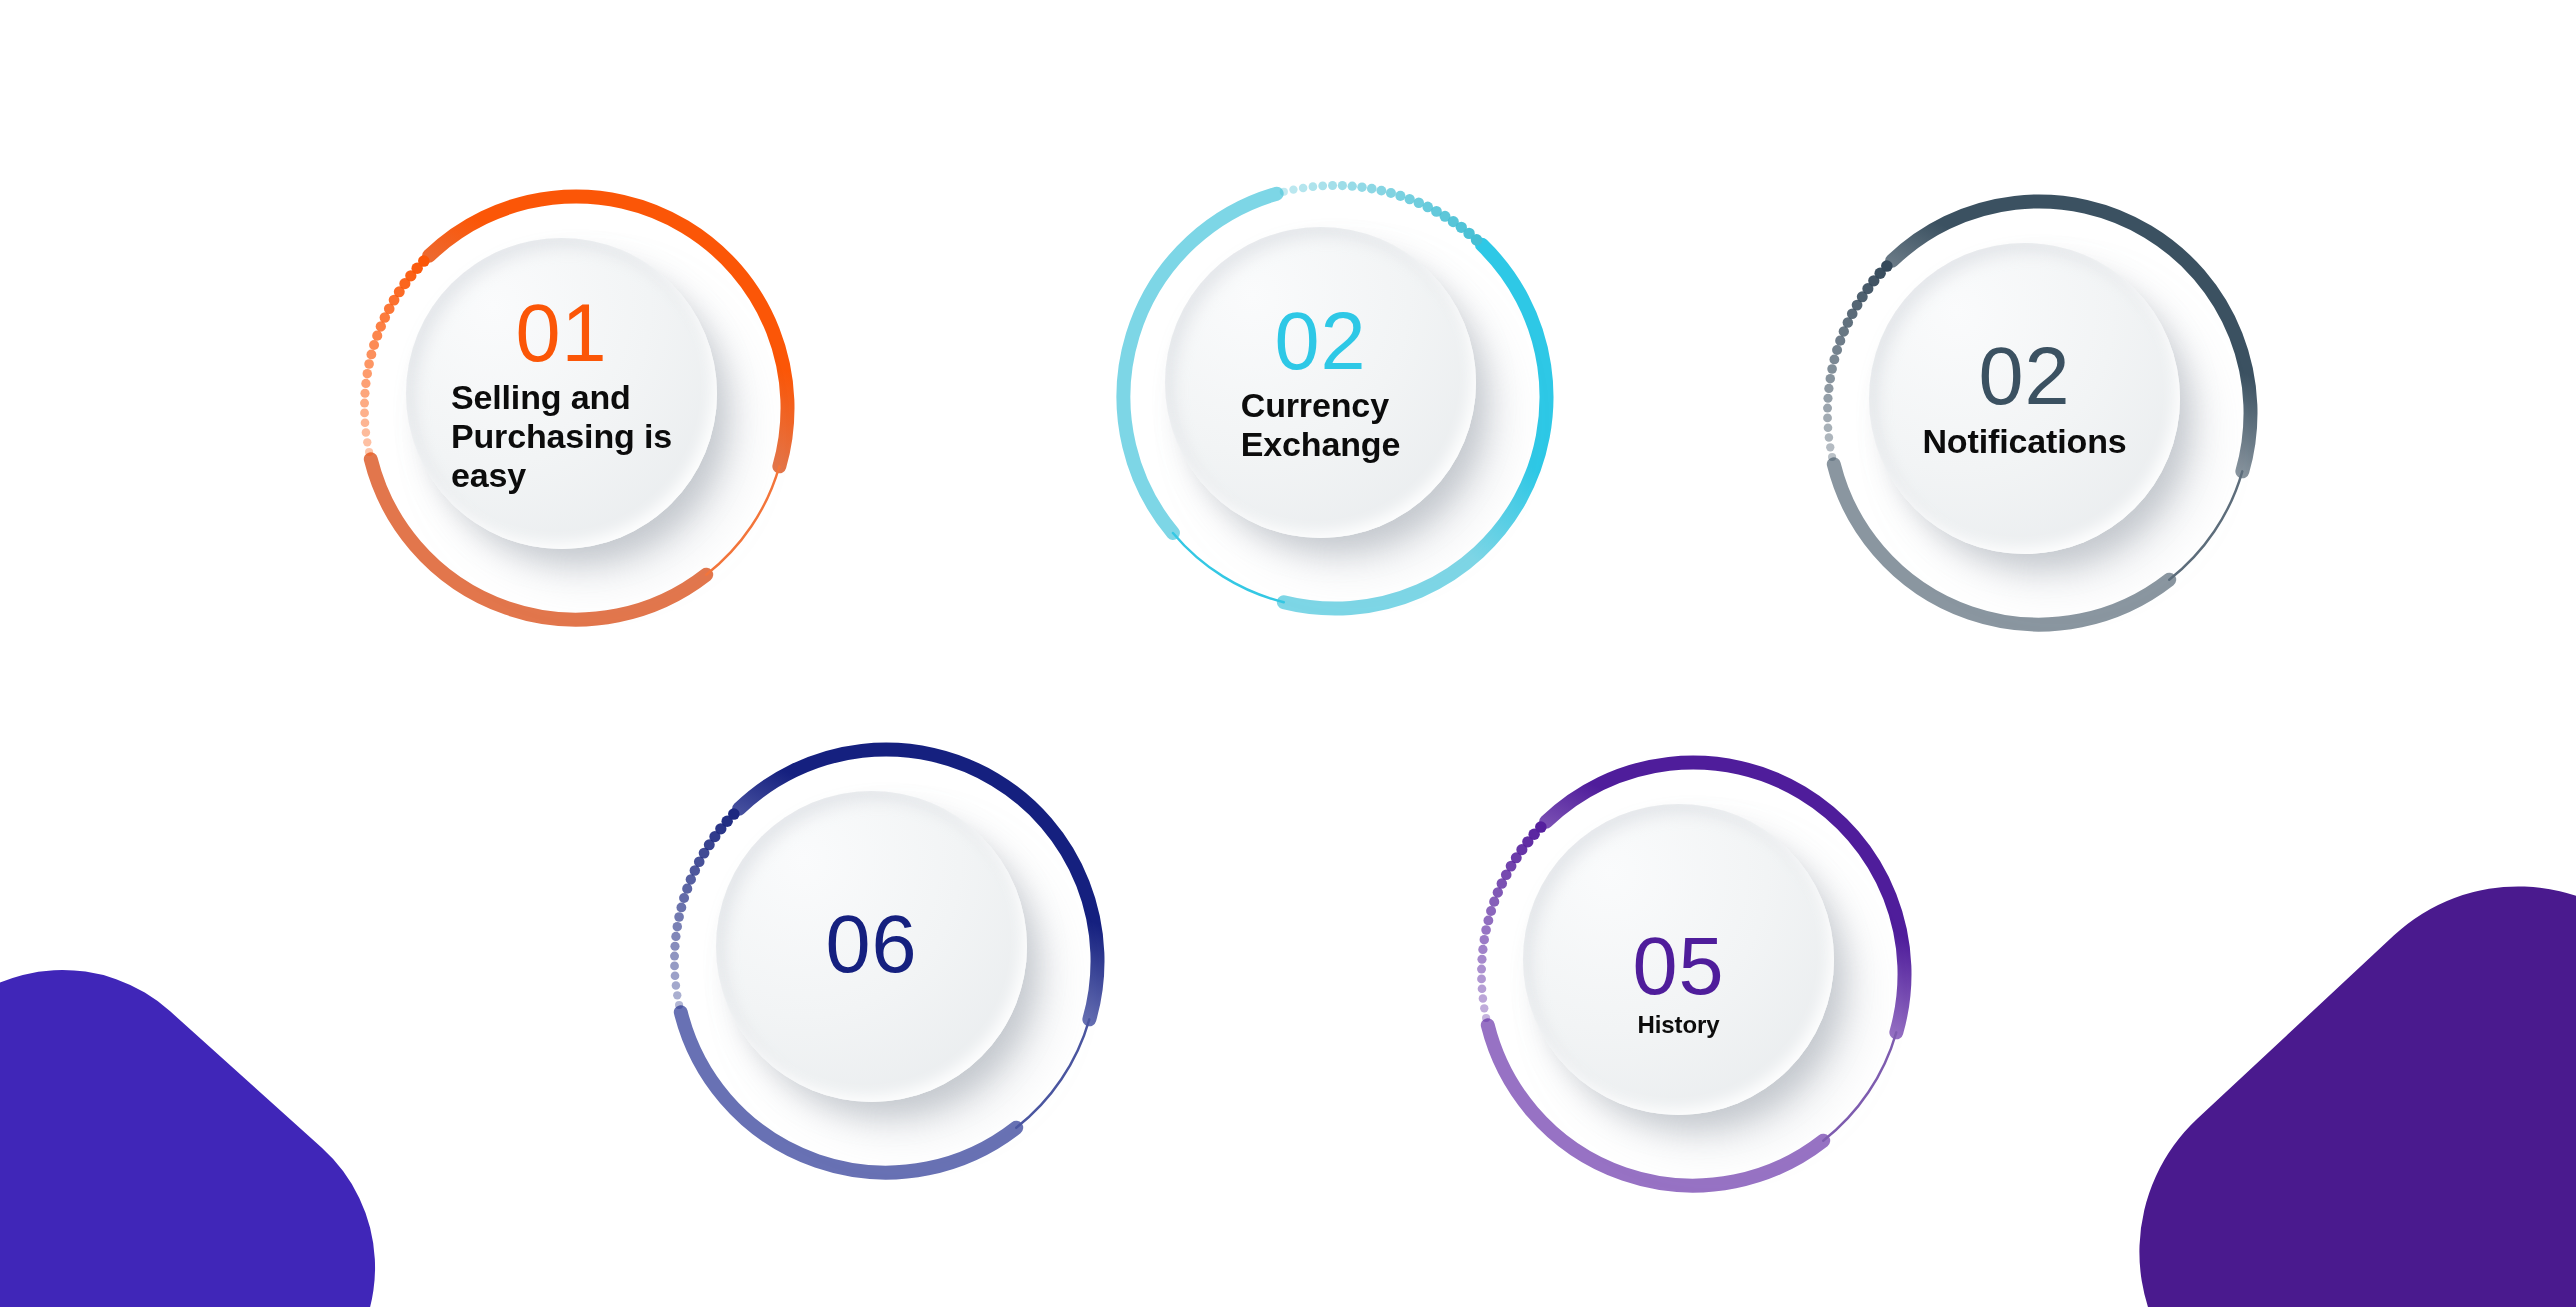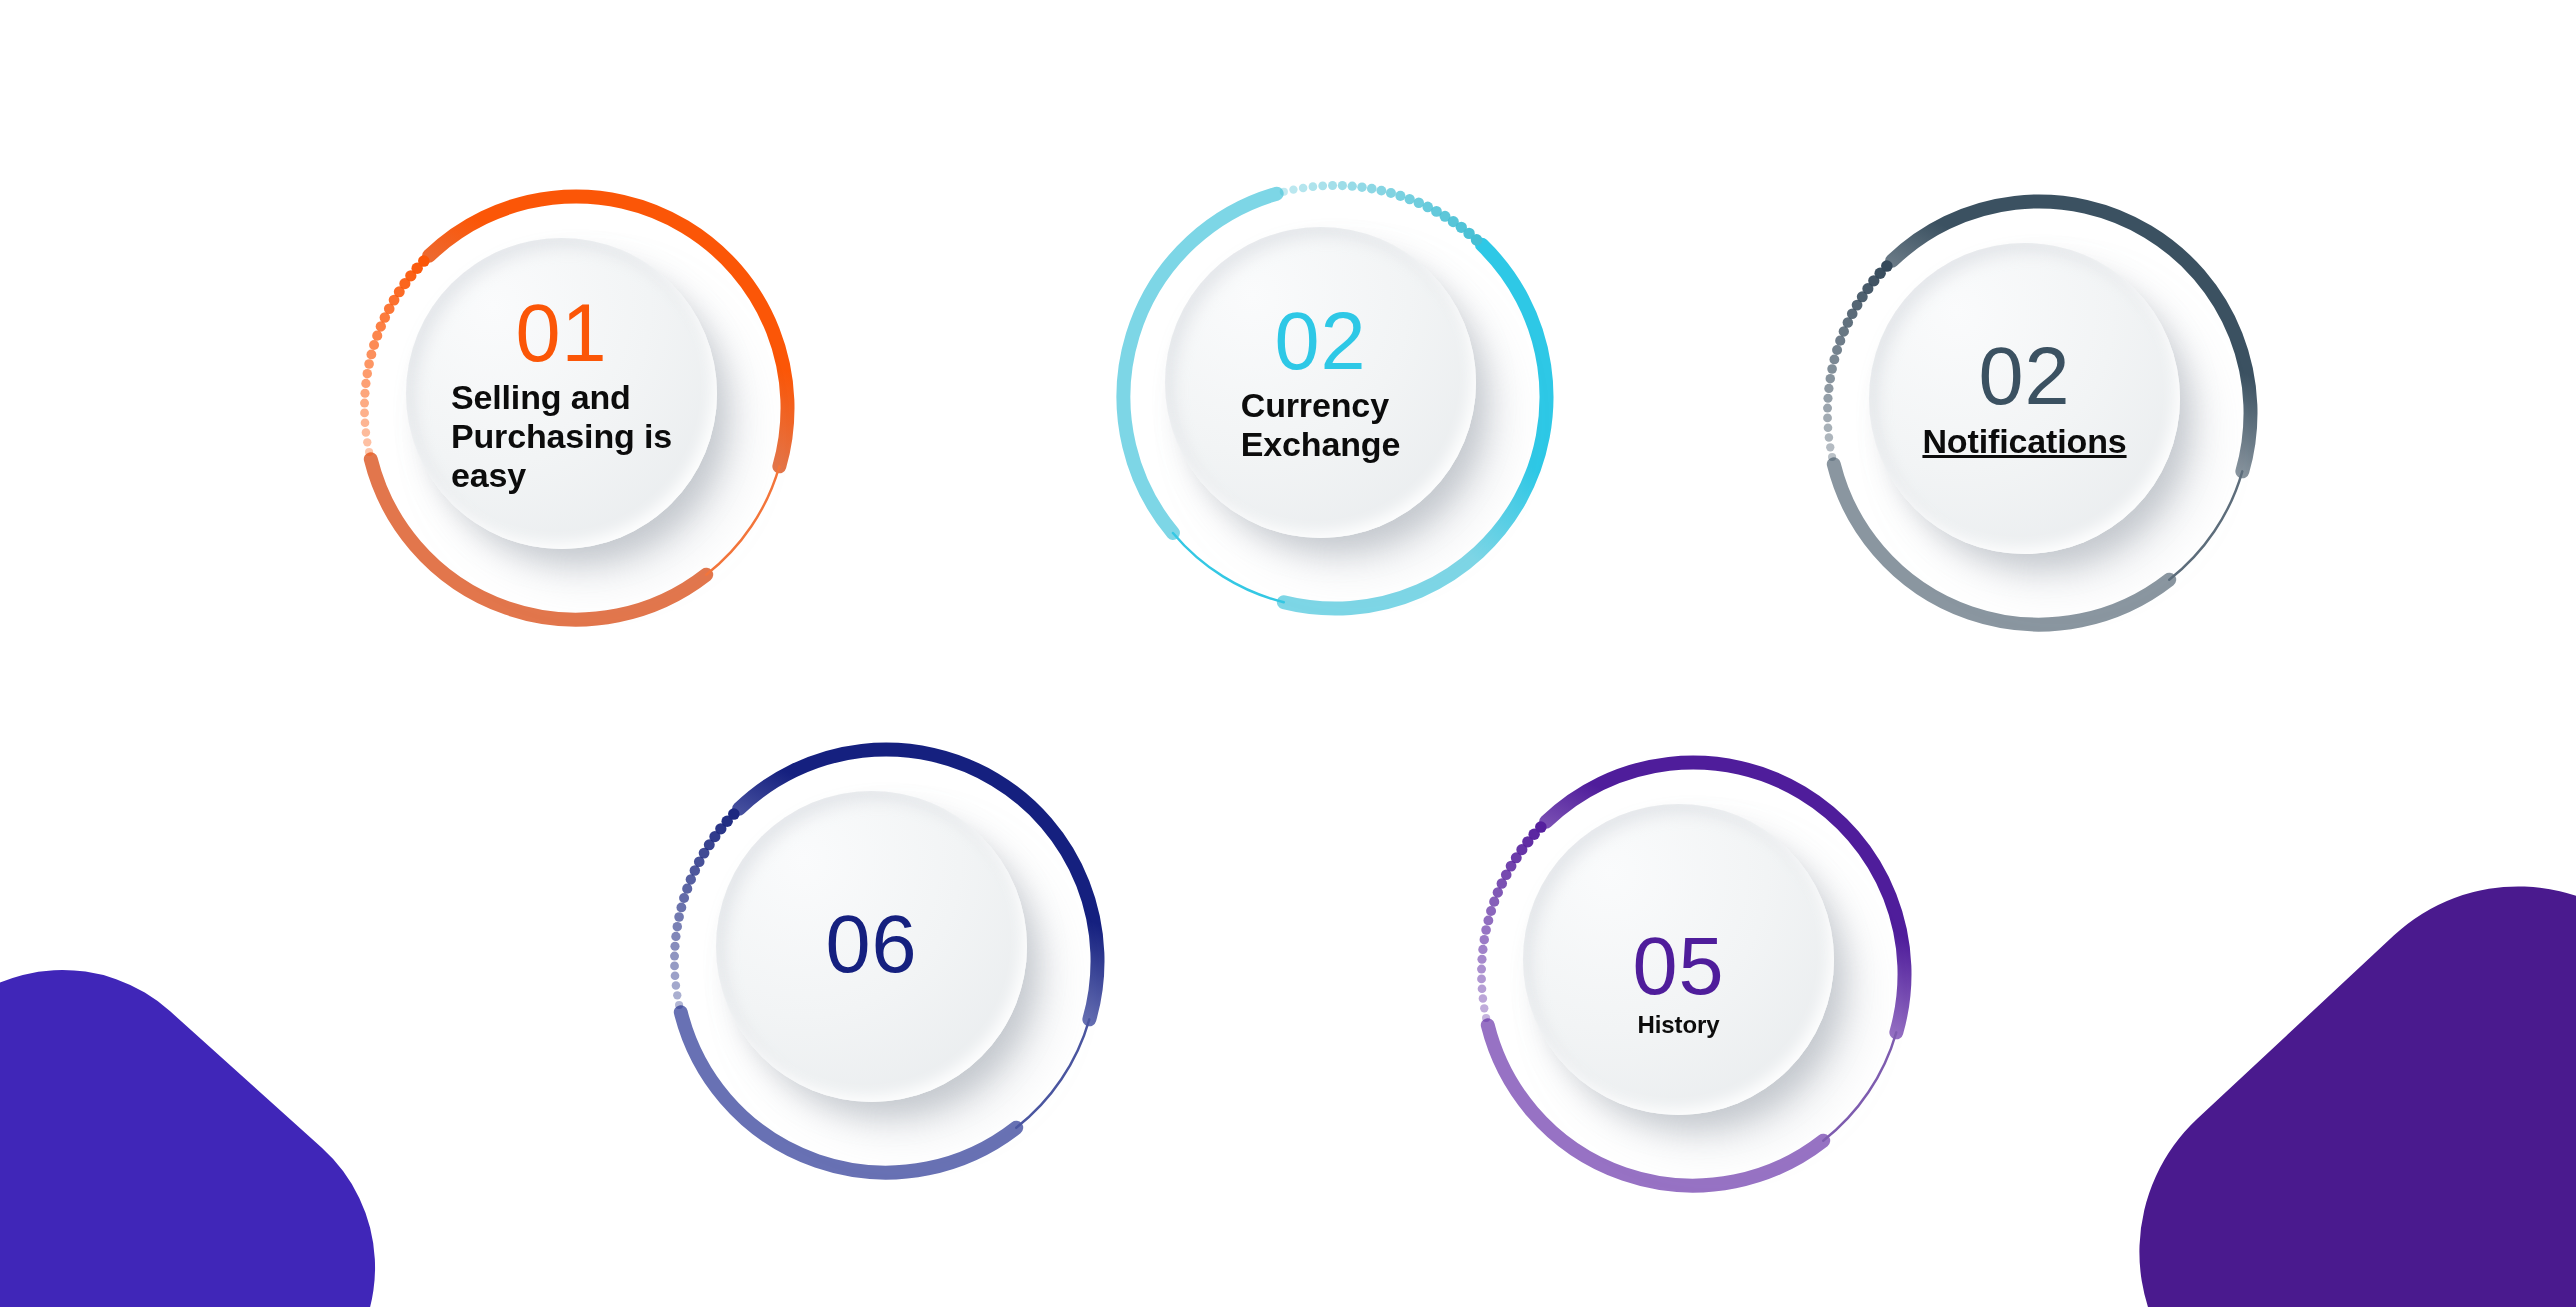--- a/index.html
+++ b/index.html
@@ -181,21 +181,21 @@
             <circle cx="95.10123572922612" cy="233.0432196323238" r="10.038095238095238" fill="#35495A" opacity="0.843"></circle>
             <circle cx="104.81780230330293" cy="217.49346264010262" r="10.19047619047619" fill="#35495A" opacity="0.874"></circle>
             <circle cx="115.24730421627066" cy="202.41261059676563" r="10.342857142857142" fill="#35495A" opacity="0.906"></circle>
             <circle cx="126.36715348939617" cy="187.83332526967976" r="10.495238095238095" fill="#35495A" opacity="0.937"></circle>
             <circle cx="138.15326700528925" cy="173.78718214439107" r="10.647619047619047" fill="#35495A" opacity="0.969"></circle>
             <circle cx="150.58011866657148" cy="160.30460203915504" r="10.8" fill="#35495A" opacity="1.000"></circle>
           </g>
         </svg>
         <div class="disc" style="width: 311px; height: 311px; left: 63px; top: 63px;">
           <div class="num" style="color: rgb(59, 81, 97); font-size: 81px;">02</div>
-          <div class="label" style="font-size: 34px; max-width: 283px; text-decoration: underline;">Notifications</div>
+          <div class="label" style="font-size: 34px; max-width: 283px;">Notifications</div>
         </div>
       </div>
       <div class="badge" style="left: 653px; top: 728px; width: 466px; height: 466px;">
         <svg width="466" height="466" viewBox="0 0 868 868" class="ring-svg">
           <defs>
             <linearGradient id="grad-3" x1="0.75" y1="0" x2="0.1" y2="1">
               <stop offset="0" stop-color="#15207F"></stop>
               <stop offset="0.34" stop-color="#15207F"></stop>
               <stop offset="0.62" stop-color="#6871B4"></stop>
               <stop offset="1" stop-color="#6871B4"></stop>

